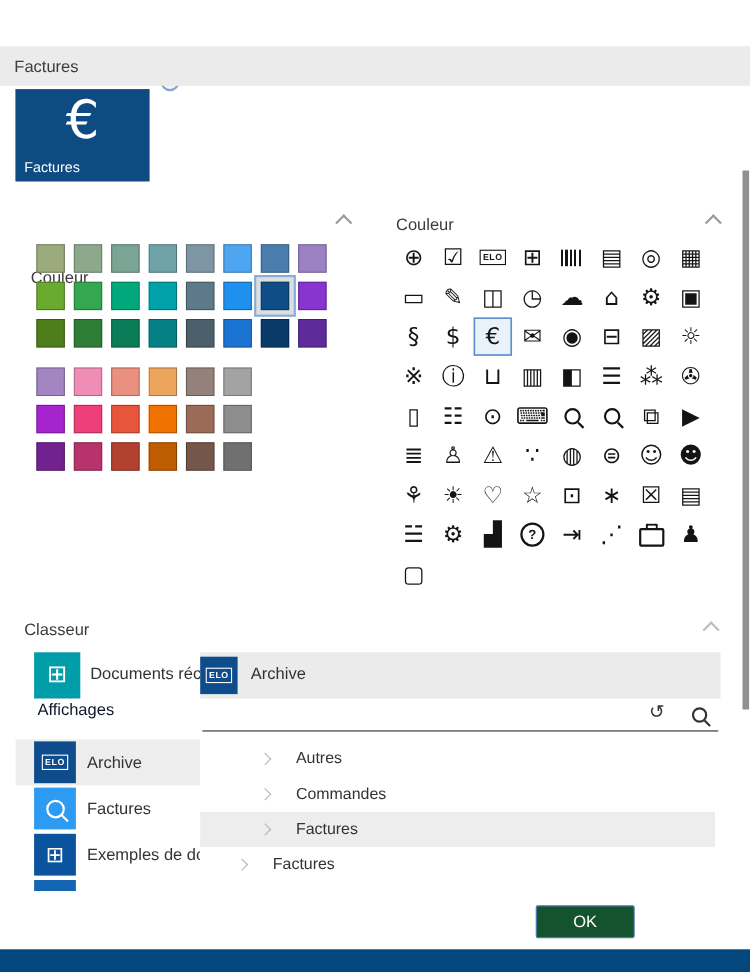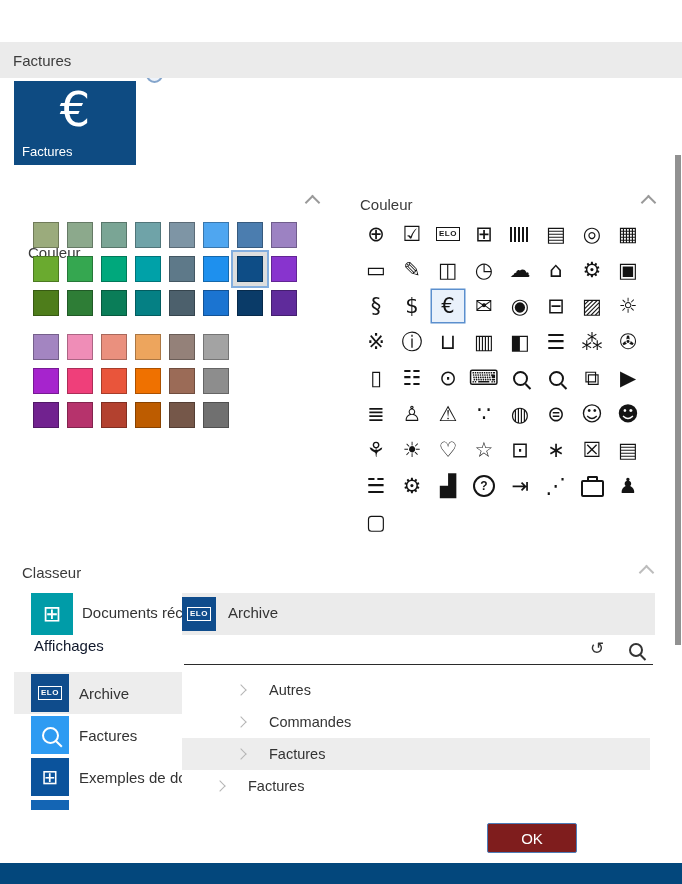--- a/index.html
+++ b/index.html
@@ -79,21 +79,21 @@
   #tree-list{position:absolute;left:0;top:81px;width:468px;}
   .trow{height:32px;display:flex;align-items:center;box-sizing:border-box;}
   .trow.lvl1{padding-left:34px;}
   .trow.lvl2{padding-left:55px;}
   .trow.sel{background:#EDEDED;}
   .trow .chev{margin-right:24px;}
   .tlabel{font-size:14.5px;color:#333;}
 
   
   .btn{position:absolute;top:823px;height:30px;font-size:15px;border-radius:2px;text-align:center;line-height:30px;}
-  .btn.ok{left:487px;width:90px;background:#7f1d1d;color:#fff;border:1px solid #4D7DB8;box-sizing:border-box;}
+  .btn.ok{left:487px;width:90px;background:#14532d;color:#fff;border:1px solid #4D7DB8;box-sizing:border-box;}
   .btn.cancel{left:583px;width:89px;background:#fff;color:#222;border:1px solid #ADB1B8;box-sizing:border-box;}
   .bottombar{position:absolute;left:0;top:863px;width:682px;height:21px;background:#03477C;}
   .scrollthumb{position:absolute;left:675px;top:155px;width:6px;height:490px;background:#919191;z-index:5;}
 </style>
 </head>
 <body>
 
 <div class="dialog">
 
   <div class="radio-row">

